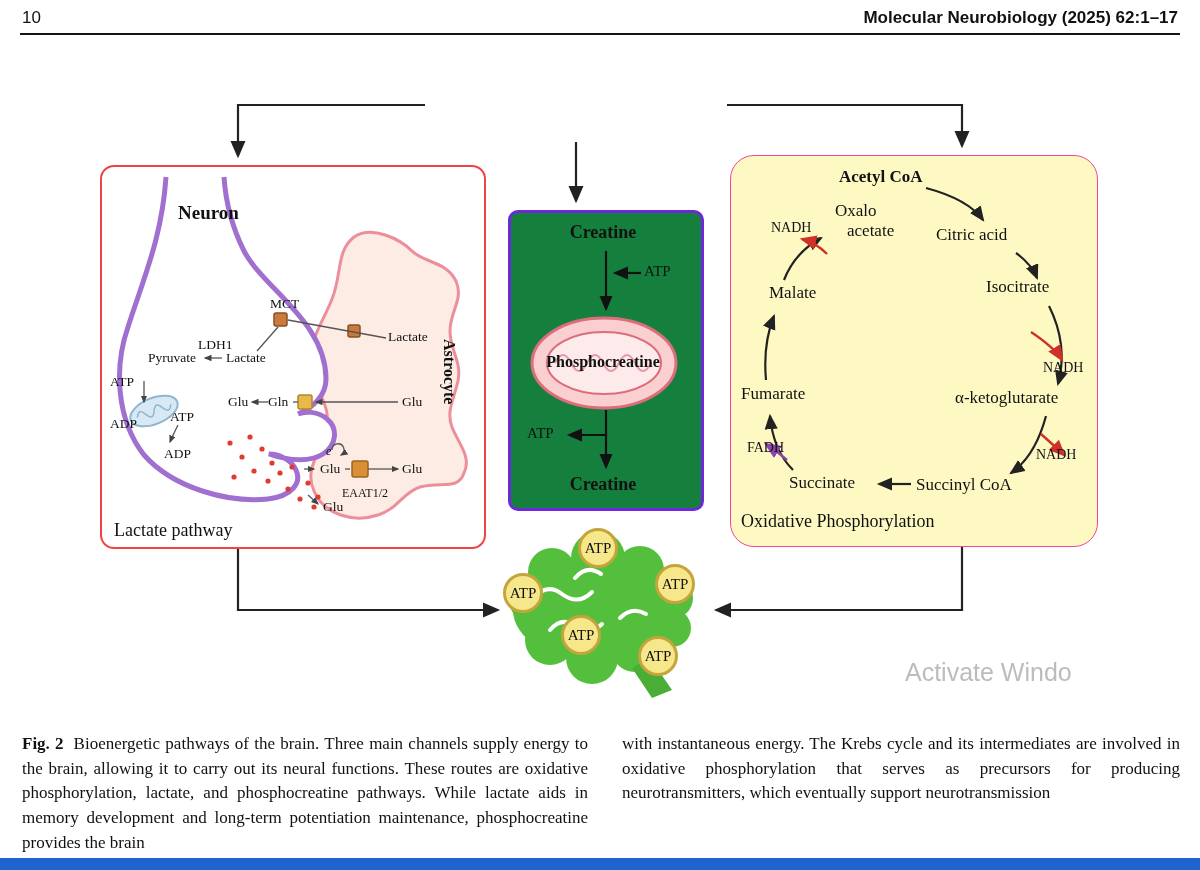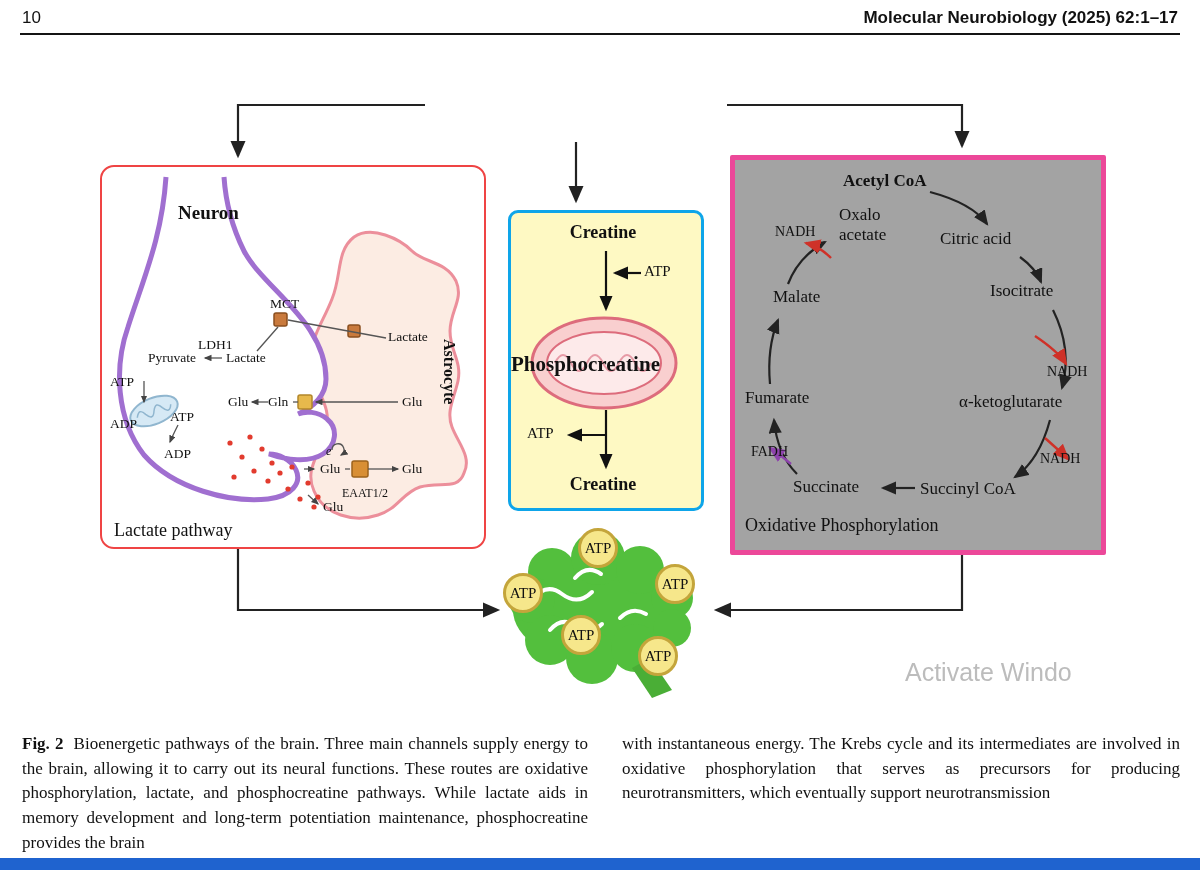--- a/index.html
+++ b/index.html
@@ -11,22 +11,22 @@
   .xs{font-size:12px;}
   .md{font-size:14px;}
   .b{font-weight:bold;}
   .hdr{font-family:"Liberation Sans",sans-serif;font-size:17px;}
   .rule{position:absolute;left:20px;top:33px;width:1160px;height:2px;background:#141414;}
   .title-box{position:absolute;left:425px;top:68px;width:302px;height:74px;background:#7c3aad;
              border:2px solid #5e2a86;border-radius:10px;display:flex;align-items:center;justify-content:center;}
   .title-box div{color:#fff;font-weight:bold;font-size:23px;text-align:center;line-height:1.25;width:250px;}
   .panel{position:absolute;border-radius:14px;}
   .neuron-panel{left:100px;top:165px;width:382px;height:380px;background:#fff;border:2px solid #ef4444;}
-  .creatine-panel{left:508px;top:210px;width:190px;height:295px;background:#fef9c3;border:3px solid #0ea5e9;border-radius:10px;}
-  .krebs-panel{left:730px;top:155px;width:366px;height:390px;background:#a3a3a3;border:5px solid #ec4899;border-radius:2px;}
+  .creatine-panel{left:508px;top:210px;width:190px;height:295px;background:#15803d;border:3px solid #6d28d9;border-radius:10px;}
+  .krebs-panel{left:730px;top:155px;width:366px;height:390px;background:#fef9c3;border:1px solid #ec4899;border-radius:24px;}
   .vert{writing-mode:vertical-rl;}
   .atp{position:absolute;width:40px;height:40px;border-radius:50%;background:#f6e78b;border:3px solid #c4a53b;
        display:flex;align-items:center;justify-content:center;font-size:15px;box-sizing:border-box;}
   .watermark{position:absolute;left:905px;top:658px;width:200px;overflow:hidden;white-space:nowrap;
              font-family:"Liberation Sans",sans-serif;font-weight:400;font-size:25px;color:#bcbcbc;}
   .caption{position:absolute;left:22px;top:732px;width:1158px;display:flex;gap:34px;}
   .caption .col{font-size:17px;line-height:1.45;text-align:justify;}
   .caption .col.left{width:566px;}
   .caption .col.right{width:558px;}
   .figlabel{font-family:Liberation Serif, serif;font-weight:bold;margin-right:10px;}
@@ -152,21 +152,21 @@
       <path d="M95,38 V96" fill="none" stroke="#111" stroke-width="2.2" marker-end="url(#ca)"></path>
       <path d="M130,60 H104" fill="none" stroke="#111" stroke-width="2.2" marker-end="url(#ca)"></path>
       <ellipse cx="93" cy="150" rx="72" ry="45" fill="#f9cfcf" stroke="#dd6c7c" stroke-width="3"></ellipse>
       <ellipse cx="93" cy="150" rx="57" ry="31" fill="#fdeaea" stroke="#dd6c7c" stroke-width="2"></ellipse>
       <path d="M44,150 q8,-16 16,0 q8,16 16,0 q8,-16 16,0 q8,16 16,0 q8,-16 16,0 q8,16 16,0" fill="none" stroke="#e79aa6" stroke-width="2"></path>
       <path d="M95,197 V254" fill="none" stroke="#111" stroke-width="2.2" marker-end="url(#ca)"></path>
       <path d="M95,222 H58" fill="none" stroke="#111" stroke-width="2.2" marker-end="url(#ca)"></path>
     </svg>
     <span class="lbl b" style="left:0;top:10px;width:184px;text-align:center;font-size:18px;">Creatine</span>
     <span class="lbl" style="left:133px;top:50px;font-size:15px;">ATP</span>
-    <span class="lbl b" style="left:0;top:140px;width:184px;text-align:left;font-size:21px;">Phosphocreatine</span>
+    <span class="lbl b" style="left:0;top:140px;width:184px;text-align:center;font-size:16px;">Phosphocreatine</span>
     <span class="lbl" style="left:16px;top:212px;font-size:15px;">ATP</span>
     <span class="lbl b" style="left:0;top:262px;width:184px;text-align:center;font-size:18px;">Creatine</span>
   </div>
 
   <div class="panel krebs-panel">
     <svg class="abs" style="left:0;top:0;" width="360" height="384" viewBox="0 0 360 384">
       <defs>
         <marker id="kb" markerWidth="8" markerHeight="8" refX="6" refY="3" orient="auto">
             <path d="M0,0 L7,3 L0,6 Z" fill="#222"></path>
           </marker>
@@ -188,21 +188,21 @@
         <path d="M53,124 C60,106 72,92 90,82" marker-end="url(#kb)"></path>
       </g>
       <path d="M300,176 C315,186 326,196 331,204" fill="none" stroke="#cf3128" stroke-width="2.4" marker-end="url(#kr)"></path>
       <path d="M310,278 C320,287 328,294 333,299" fill="none" stroke="#cf3128" stroke-width="2.4" marker-end="url(#kr)"></path>
       <path d="M96,98 C88,90 79,85 71,83" fill="none" stroke="#cf3128" stroke-width="2.4" marker-end="url(#kr)"></path>
       <path d="M56,304 C48,297 41,292 35,288" fill="none" stroke="#8e44ad" stroke-width="2.4" marker-end="url(#kp)"></path>
     </svg>
     <span class="lbl b" style="left:108px;top:12px;">Acetyl CoA</span>
     <span class="lbl md" style="left:40px;top:64px;">NADH</span>
     <span class="lbl" style="left:104px;top:46px;">Oxalo</span>
-    <span class="lbl" style="left:104px;top:66px;">acetate</span>
+    <span class="lbl" style="left:116px;top:66px;">acetate</span>
     <span class="lbl" style="left:205px;top:70px;">Citric acid</span>
     <span class="lbl" style="left:255px;top:122px;">Isocitrate</span>
     <span class="lbl md" style="left:312px;top:204px;">NADH</span>
     <span class="lbl" style="left:38px;top:128px;">Malate</span>
     <span class="lbl" style="left:224px;top:233px;">α-ketoglutarate</span>
     <span class="lbl" style="left:10px;top:229px;">Fumarate</span>
     <span class="lbl md" style="left:16px;top:284px;">FADH</span>
     <span class="lbl md" style="left:305px;top:291px;">NADH</span>
     <span class="lbl" style="left:58px;top:318px;">Succinate</span>
     <span class="lbl" style="left:185px;top:320px;">Succinyl CoA</span>

